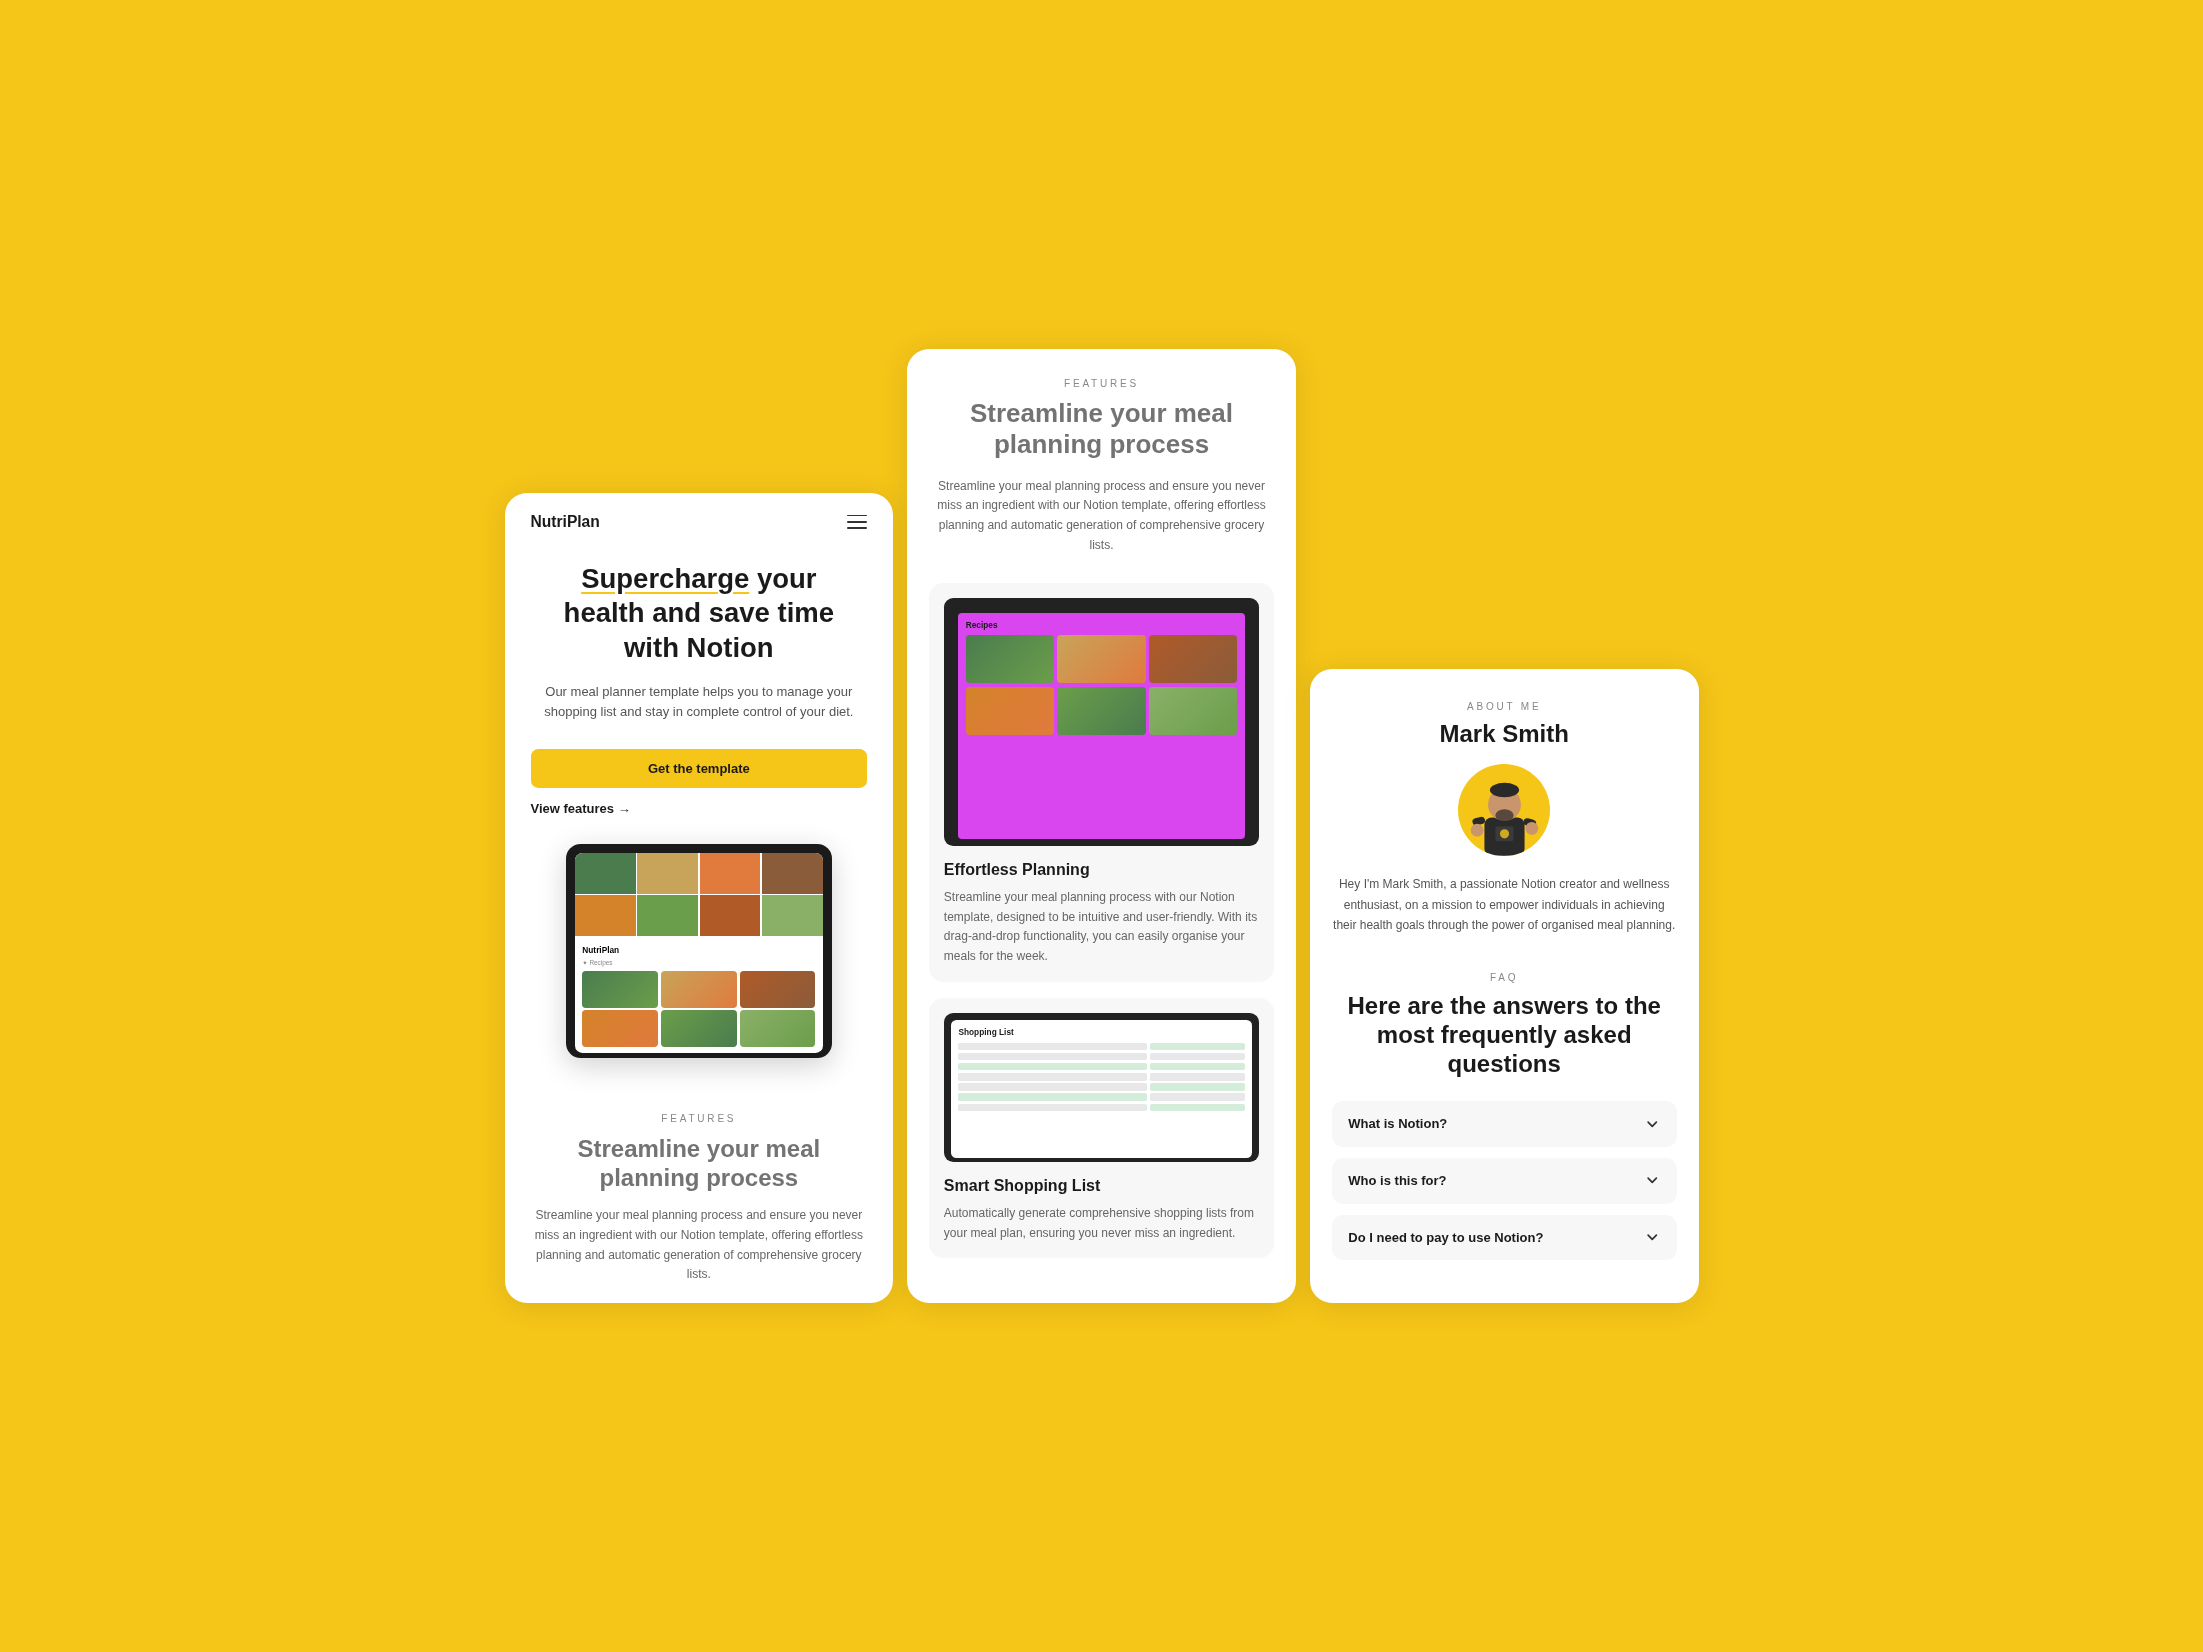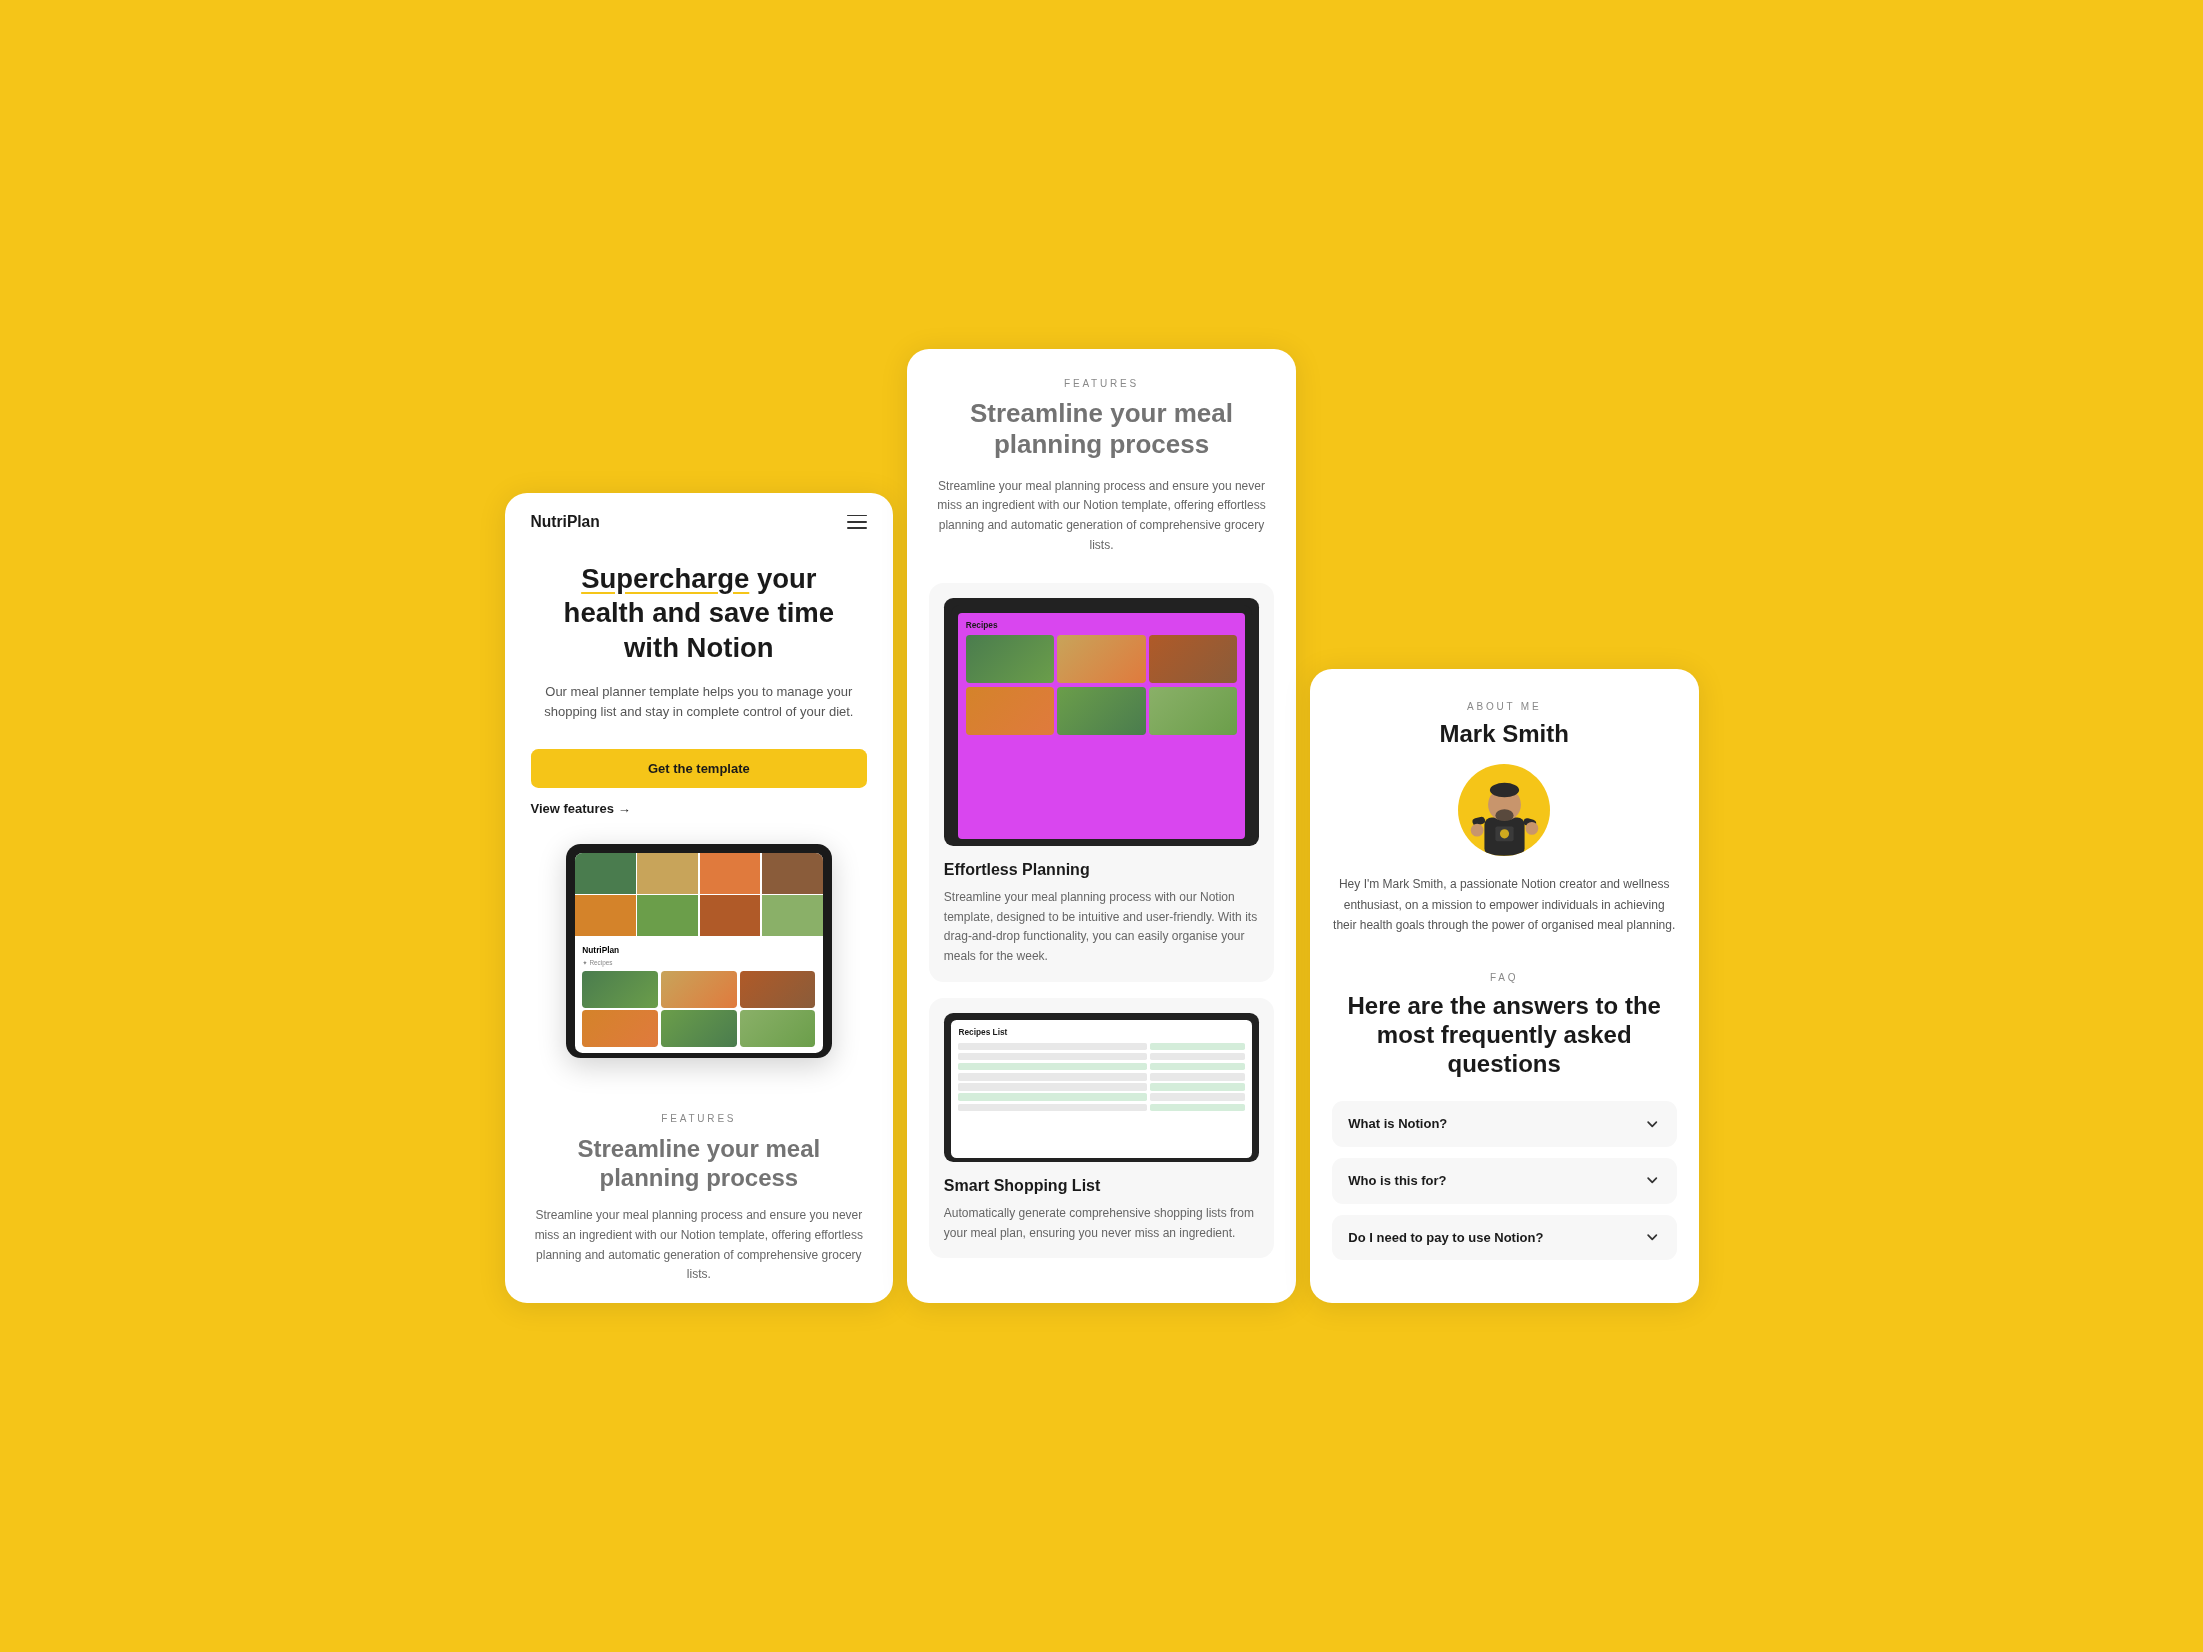--- a/index.html
+++ b/index.html
@@ -334,21 +334,21 @@
             </div>
           </div>
         </div>
         <h3>Effortless Planning</h3>
         <p>Streamline your meal planning process with our Notion template, designed to be intuitive and user-friendly. With its drag-and-drop functionality, you can easily organise your meals for the week.</p>
       </div>
 
       <div class="feature-card">
         <div style="background:#222;border-radius:9.2px;padding:7.3px 7.3px 3.7px;margin-bottom:14.7px;">
           <div style="background:#fff;border-radius:5.5px;overflow:hidden;height:138px;padding:7.3px;">
-            <div style="font-size:8.3px;font-weight:700;margin-bottom:5.5px;color:#1a1a1a;">Recipes List</div>
+            <div style="font-size:8.3px;font-weight:700;margin-bottom:5.5px;color:#1a1a1a;">Shopping List</div>
             <div>
               <div style="display:flex;gap:2.8px;margin-bottom:2.8px;">
                 <div style="flex:2;height:7.3px;background:#e8e8e8;border-radius:1.8px;"></div>
                 <div style="flex:1;height:7.3px;background:#d4edda;border-radius:1.8px;"></div>
               </div>
               <div style="display:flex;gap:2.8px;margin-bottom:2.8px;">
                 <div style="flex:2;height:7.3px;background:#e8e8e8;border-radius:1.8px;"></div>
                 <div style="flex:1;height:7.3px;background:#e8e8e8;border-radius:1.8px;"></div>
               </div>
               <div style="display:flex;gap:2.8px;margin-bottom:2.8px;">

